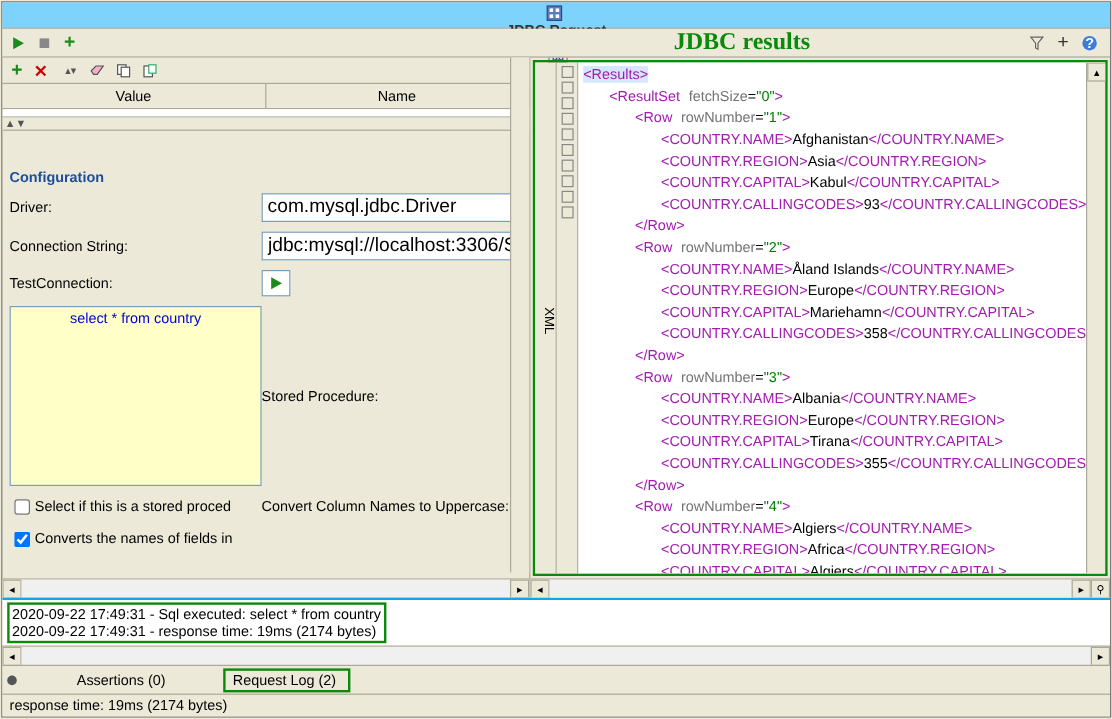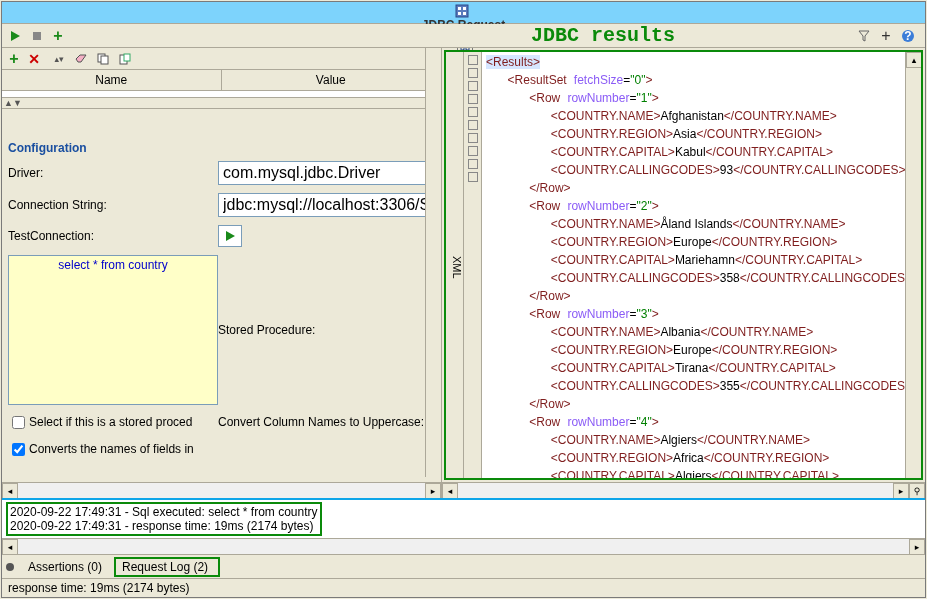--- a/index.html
+++ b/index.html
@@ -37,34 +37,34 @@
 
 .vscroll { position: absolute; right: 0; top: 0; bottom: 0; width: 16px; background: #ece9d8; border-left: 1px solid #aca899; }
 .hscroll { height: 16px; background: #ece9d8; border-top: 1px solid #aca899; display: flex; align-items: center; }
 .scrbtn { width: 16px; height: 16px; background: #ece9d8; border: 1px solid #aca899; display: inline-flex; align-items: center; justify-content: center; font-size: 9px; }
 .scrtrack { flex: 1; background: #f0f0f0; height: 16px; }
 
 .xml-sidebar { width: 18px; background: #ece9d8; border-right: 1px solid #aca899; writing-mode: vertical-rl; text-align: center; font-size: 11px; padding-top: 4px; }
 .outline { width: 18px; background: #ece9d8; border-right: 1px solid #aca899; }
 .outline .sq { width: 10px; height: 10px; border: 1px solid #888; margin: 3px auto; }
 
-.results-annot { position: absolute; top: -22px; left: 50%; transform: translateX(-50%); color: #0a8a0a; font-weight: bold; font-size: 20px; font-family: Liberation Mono, monospace; z-index: 5; }
+.results-annot { position: absolute; top: -22px; left: 50%; transform: translateX(-50%); color: #0a8a0a; font-weight: bold; font-size: 20px; font-family: Liberation Serif, serif; z-index: 5; }
 .results-box { border: 2px solid #0a8a0a; margin: 2px; flex: 1; display: flex; overflow: hidden; position: relative; }
 
 .xmlview { flex: 1; background: #fff; font-family: "Courier New", monospace; font-size: 12px; padding: 2px 4px; overflow: hidden; white-space: pre; line-height: 17px; }
-.xmlview .t { color: #7f1d1d; margin-top: 43px; }
-.xmlview .a { color: #8b5cf6; }
+.xmlview .t { color: #a21caf; margin-top: 43px; }
+.xmlview .a { color: #737373; }
 .xmlview .v { color: #008000; }
 .xmlview .x { color: #000; }
 .hl { background: #d6e6ff; }
 
 .log { background: #fff; border-top: 2px solid #0ea5e9; padding: 2px 4px; font-size: 12px; }
 .log-box { border: 2px solid #0a8a0a; display: inline-block; padding: 1px 2px; }
 
-.bottom-tabs { border-top: 1px solid #aca899; padding: 2px 4px; background: #ece9d8; display: flex; align-items: center; height: 24px; }
+.bottom-tabs { border-top: 1px solid #aca899; padding: 2px 4px; background: #ece9d8; display: flex; align-items: center; height: 24px; gap: 36px; }
 .dot { width: 8px; height: 8px; border-radius: 50%; background: #555; margin-right: 6px; }
 .tab { padding: 2px 8px; margin-right: 4px; cursor: pointer; }
 .tab.active { border: 1px solid #888; }
 .tab-highlight { border: 2px solid #0a8a0a; padding: 1px 6px; margin-right: 4px; }
 
 .status { border-top: 1px solid #aca899; padding: 2px 6px; background: #ece9d8; }
 
 .chk { margin-right: 4px; vertical-align: middle; }
 </style>
 </head>
@@ -156,22 +156,22 @@
             </svg>
           </span>
         <span class="tbtn">
             <svg width="12" height="12">
               <rect x="1" y="2" width="7" height="9" fill="#fff" stroke="#555"></rect>
               <rect x="5" y="1" width="6" height="7" fill="#fff" stroke="#3a6"></rect>
             </svg>
           </span>
       </div>
       <div class="gridhead">
+        <div style="width:50%">Value</div>
         <div style="width:50%">Name</div>
-        <div style="width:50%">Value</div>
       </div>
       <div class="gridbody"></div>
       <div class="dropdown-handle">▲▼</div>
 
       <div class="section-title">Configuration</div>
 
       <div class="config">
         <label>Driver:</label>
         <input type="text" value="com.mysql.jdbc.Driver" style="">
 

